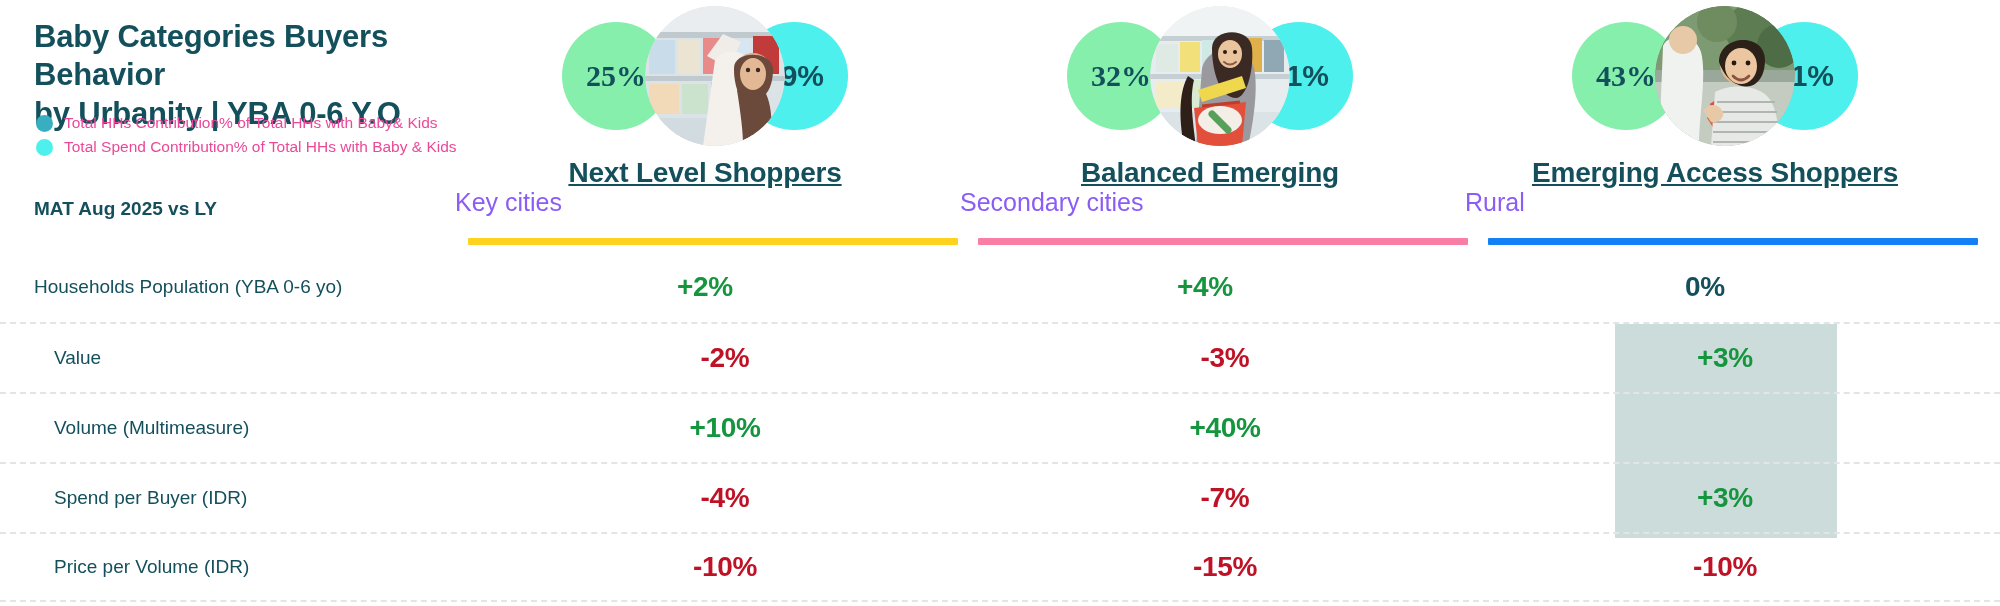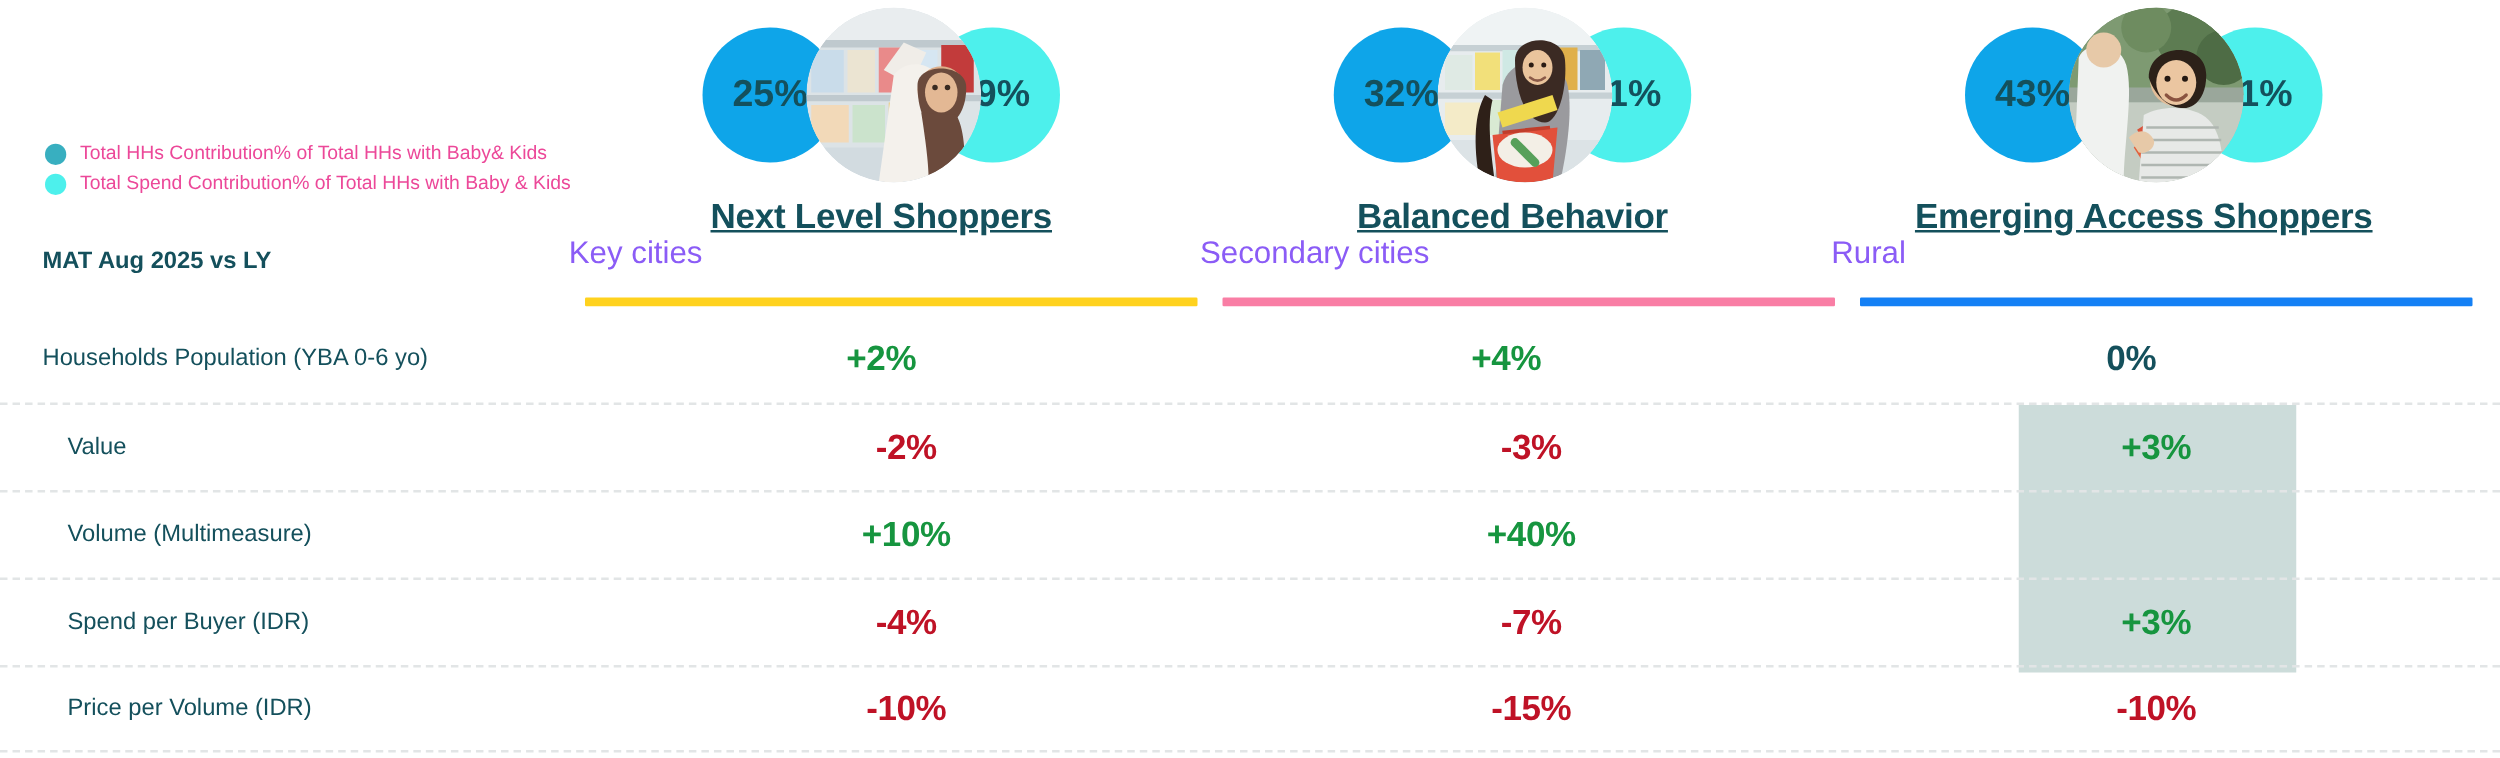--- a/index.html
+++ b/index.html
@@ -34,21 +34,21 @@
   .col-head.c1 { left: 455px; }
   .col-head.c2 { left: 960px; }
   .col-head.c3 { left: 1465px; }
 
   .bubbles { position: relative; width: 500px; height: 150px; }
   .bubble {
     position: absolute; top: 22px; width: 108px; height: 108px; border-radius: 50%;
     display: flex; align-items: center; justify-content: center;
     font-size: 30px; font-weight: 700; color: #14505C; z-index: 2;
   }
-  .bubble.left  { left: 107px; background: #0ea5e9; }
+  .bubble.left  { left: 107px; background: #86efac; font-family: Liberation Serif, serif; }
   .bubble.right { left: 285px; background: #4DF0EC; }
 
   .photo {
     position: absolute; left: 190px; top: 6px;
     width: 140px; height: 140px; border-radius: 50%;
     overflow: hidden; z-index: 3;
   }
   .photo svg { display:block; width:140px; height:140px; }
 
   .col-title {
@@ -88,20 +88,24 @@
     position: absolute; left: 1615px; top: 324px;
     width: 222px; height: 214px; background: #CCDCDA; z-index: 0;
   }
   .table, .row-cell, .row-label { position: relative; z-index: 1; }
 </style>
 </head>
 <body>
 
 <div class="board">
 
+  <div class="title">
+    <div>Baby Categories Buyers Behavior</div>
+    <div>by Urbanity | YBA 0-6 Y.O</div>
+  </div>
 
   <div class="legend">
     <div class="legend-row">
       <span class="legend-dot d1"></span>
       <span class="legend-text">Total HHs Contribution% of Total HHs with Baby&amp; Kids</span>
     </div>
     <div class="legend-row">
       <span class="legend-dot d2"></span>
       <span class="legend-text">Total Spend Contribution% of Total HHs with Baby &amp; Kids</span>
     </div>
@@ -188,21 +192,21 @@
             <path d="M48 84 L92 70 L96 82 L52 96 Z" fill="#EFD84E"></path>
             <path d="M44 102 L96 96 L92 140 L48 140 Z" fill="#E2503B"></path>
             <path d="M52 100 L90 96" stroke="#C13D2B" stroke-width="3"></path>
             <ellipse cx="70" cy="114" rx="22" ry="14" fill="#F3EFE6"></ellipse>
             <path d="M62 108 L78 124" stroke="#57A05A" stroke-width="7" stroke-linecap="round"></path>
           </g>
         </svg>
       </div>
       <div class="bubble right">31%</div>
     </div>
-    <div class="col-title">Balanced Behavior</div>
+    <div class="col-title">Balanced Emerging</div>
     <div class="col-sub">Secondary cities</div>
   </div>
   <div class="col-rule c2"></div>
 
   <div class="col-head c3">
     <div class="bubbles">
       <div class="bubble left">43%</div>
       <div class="photo">
         <svg viewBox="0 0 140 140" aria-hidden="true">
           <defs>

